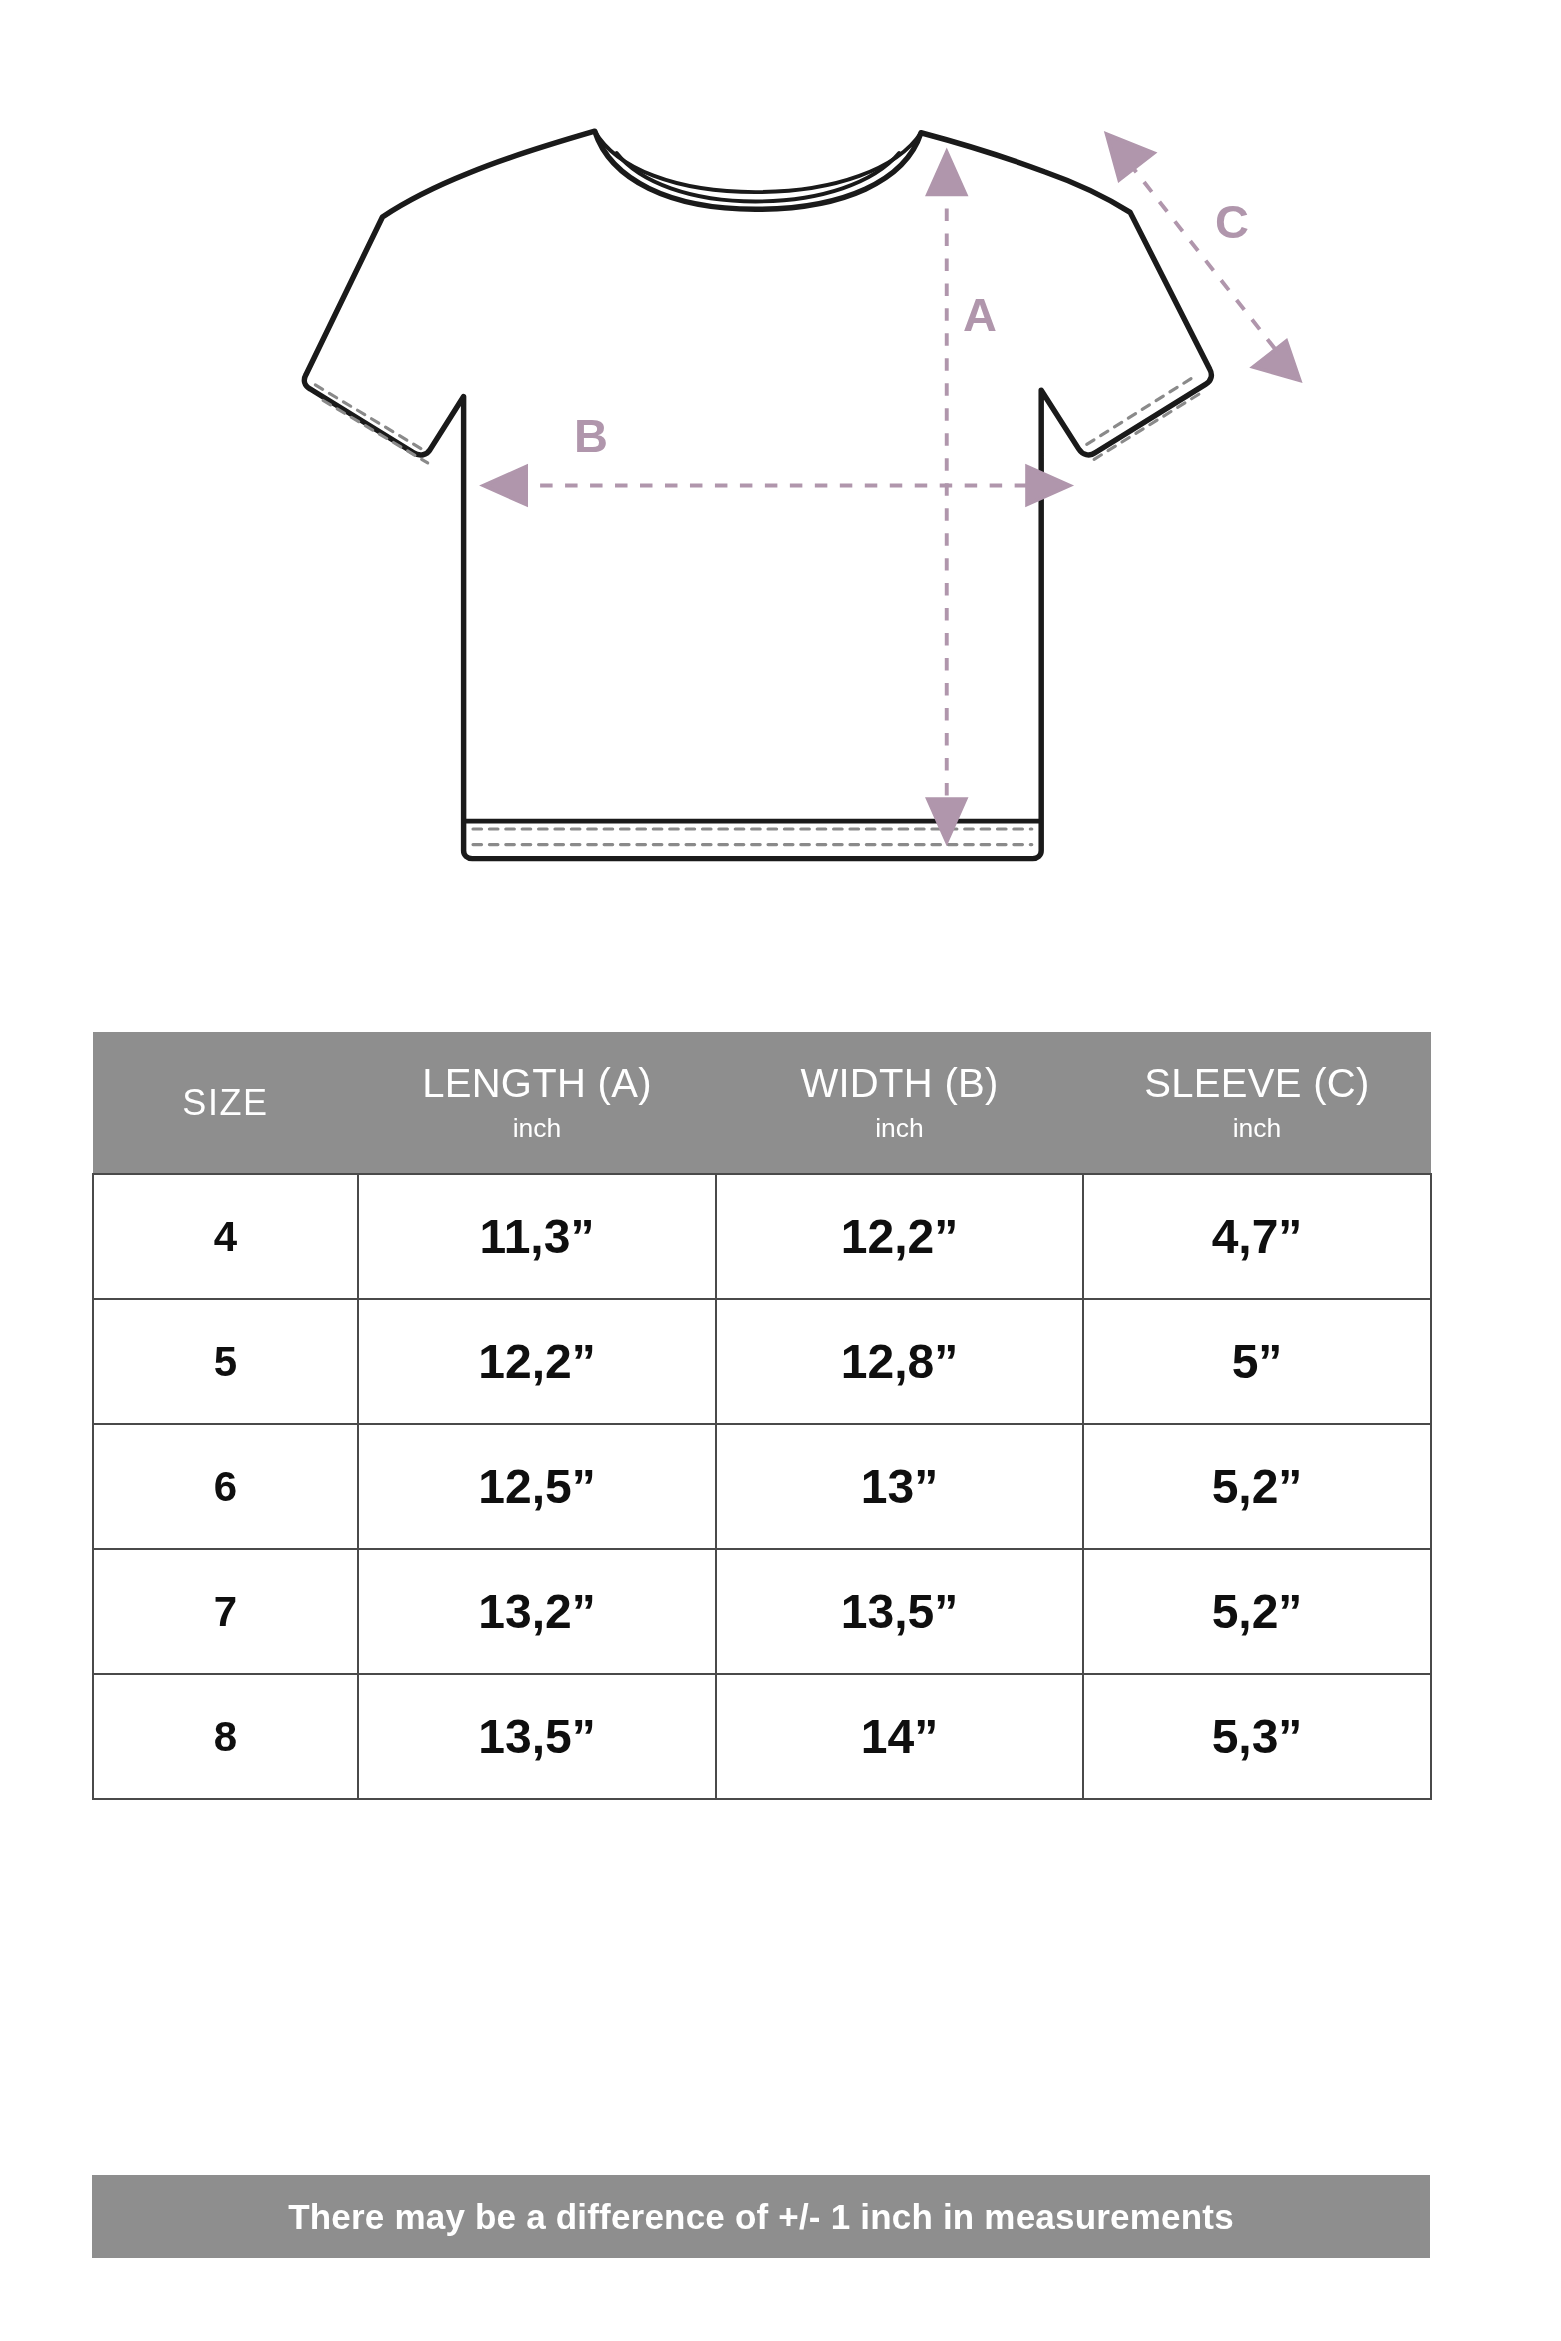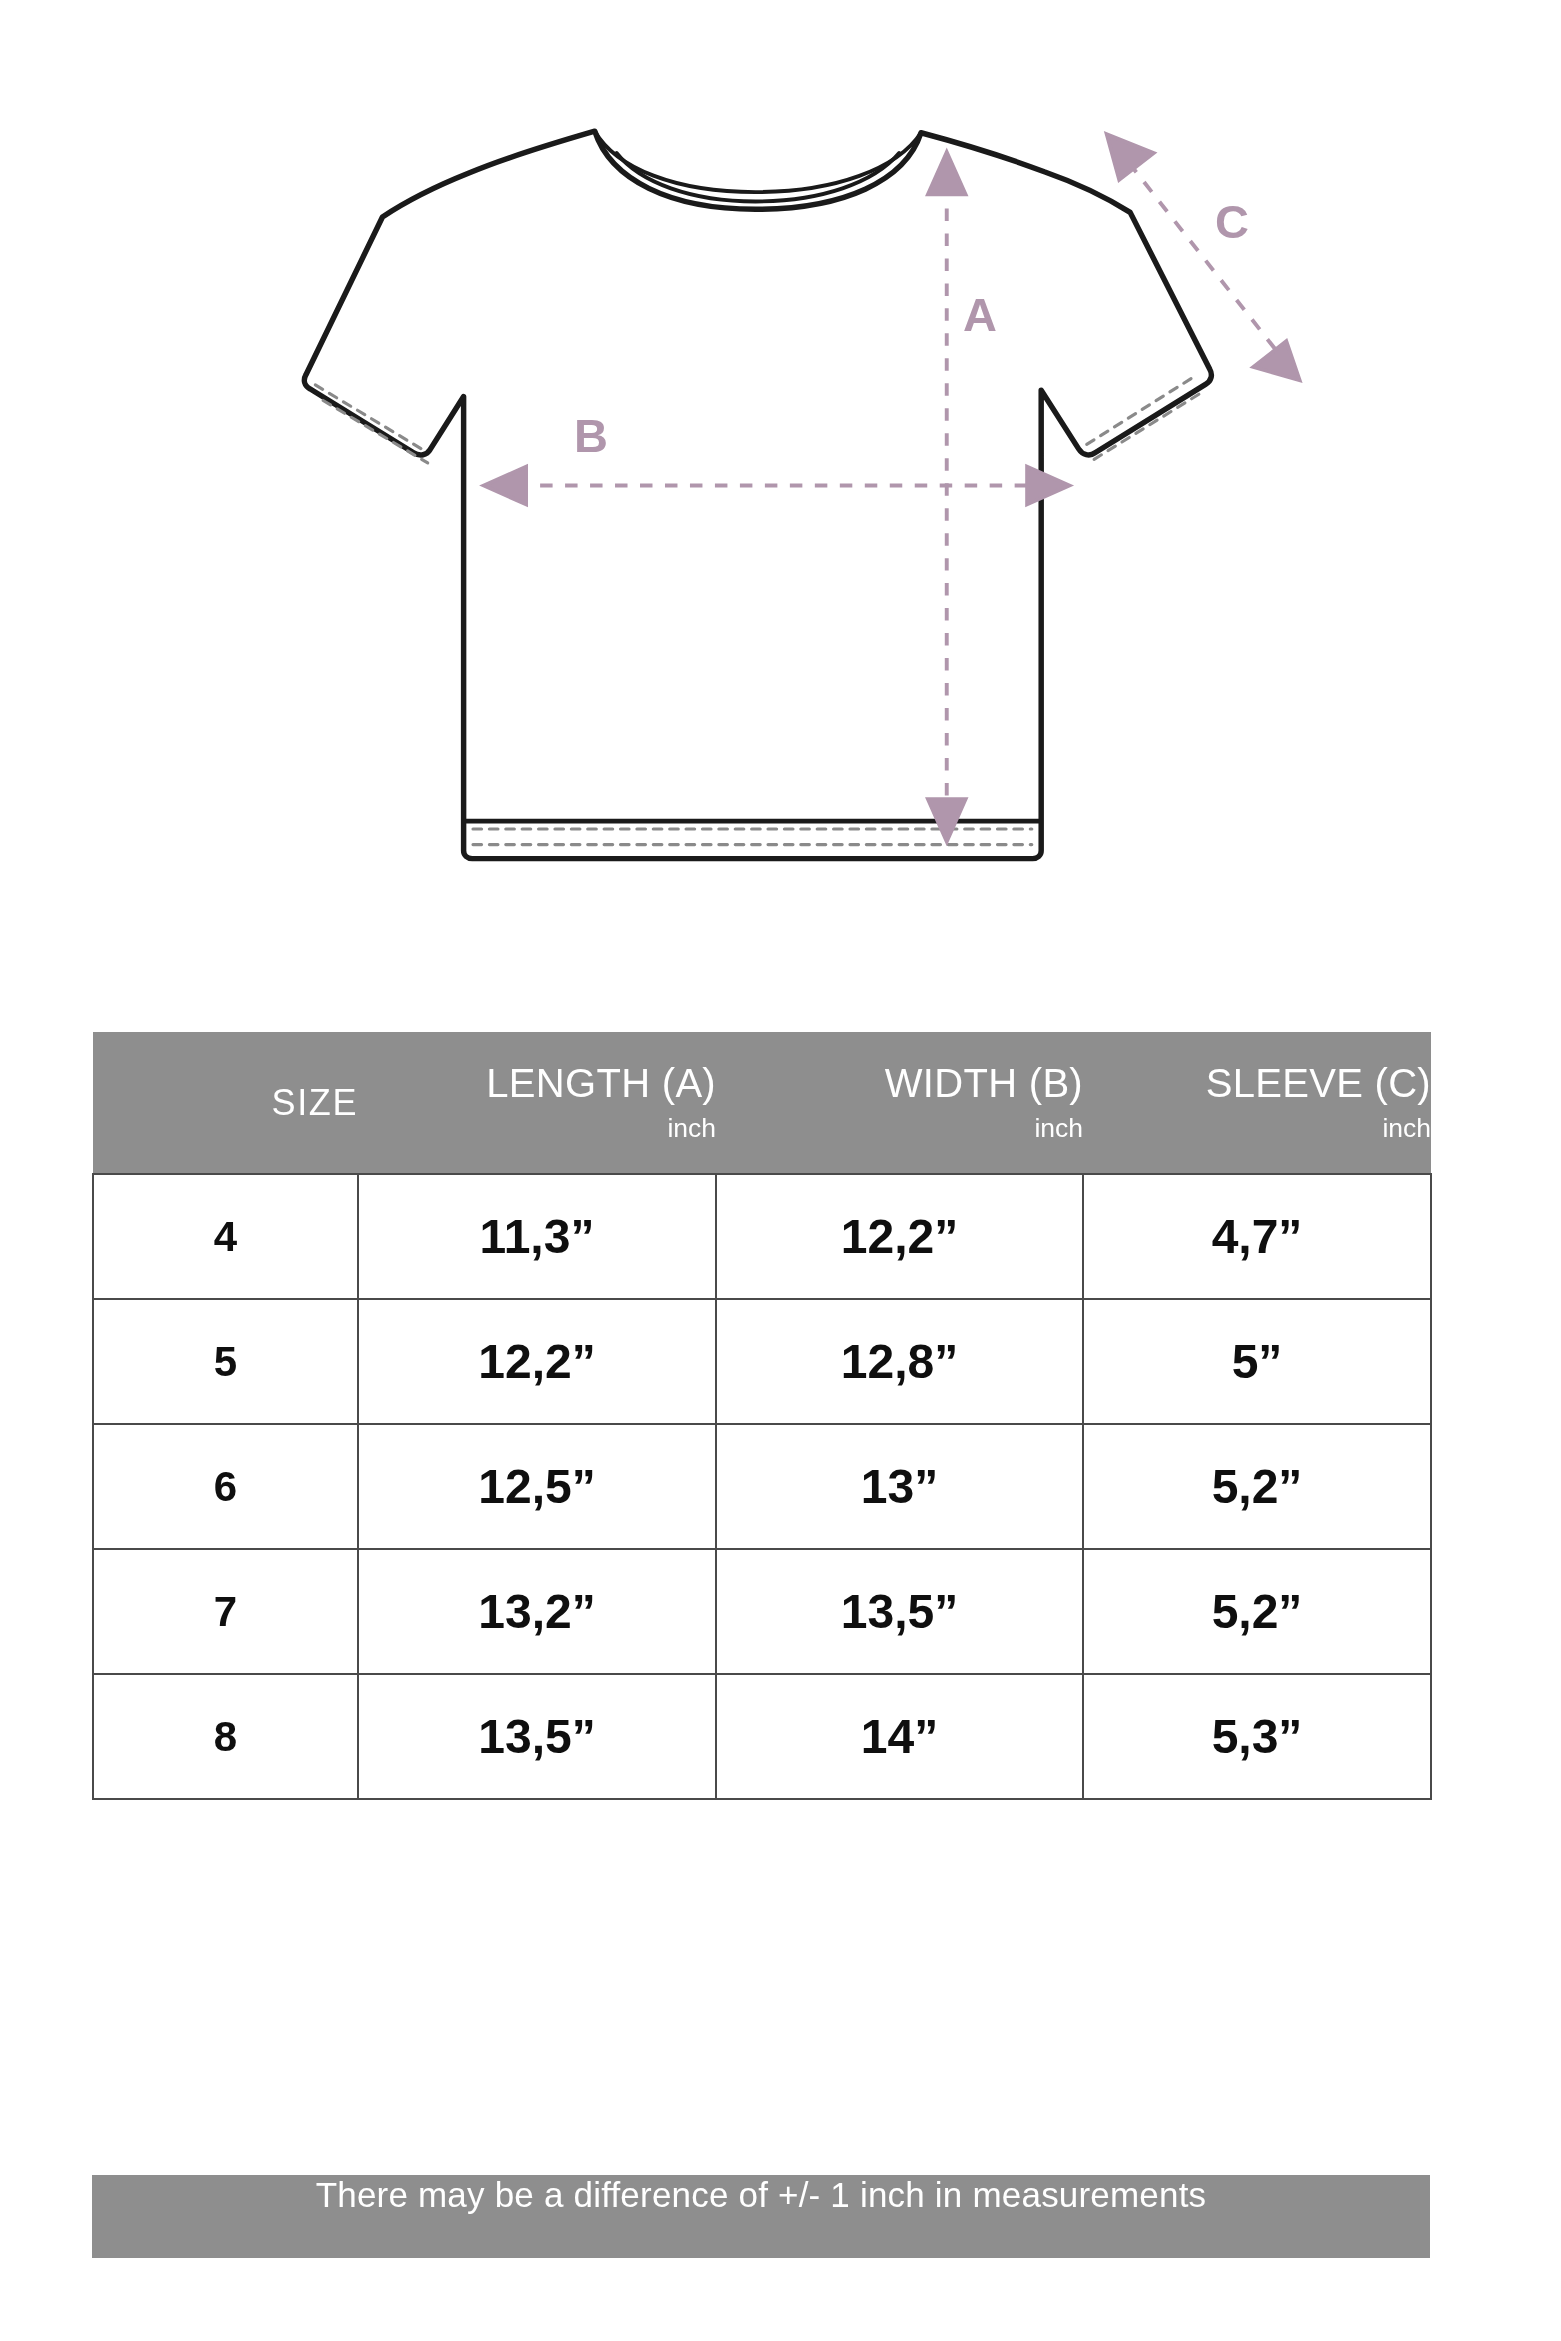--- a/index.html
+++ b/index.html
@@ -63,21 +63,21 @@
   table.size-table col.c-length { width: 358px; }
   table.size-table col.c-width  { width: 367px; }
   table.size-table col.c-sleeve { width: 348px; }
 
   thead th {
     background: #8e8e8e;
     color: #ffffff;
     font-weight: normal;
     height: 141px;
     vertical-align: middle;
-    text-align: right;
+    text-align: center;
     padding: 0;
     border: none;
   }
   thead th .h-main {
     display: block;
     font-size: 40px;
     letter-spacing: 0.3px;
     line-height: 1.15;
   }
   thead th .h-sub {
@@ -108,23 +108,24 @@
 
   .footnote {
     position: absolute;
     left: 92px;
     top: 2175px;
     width: 1338px;
     height: 83px;
     background: #8e8e8e;
     color: #ffffff;
     display: flex;
+    align-items: center;
     justify-content: center;
     font-size: 35px;
-    font-weight: normal;
+    font-weight: bold;
     letter-spacing: 0.2px;
   }
 </style>
 </head>
 <body>
 
 <div class="page">
 
   <div class="illustration">
     <svg width="1561" height="1007" viewBox="0 0 2000 1290" xmlns="http://www.w3.org/2000/svg">

